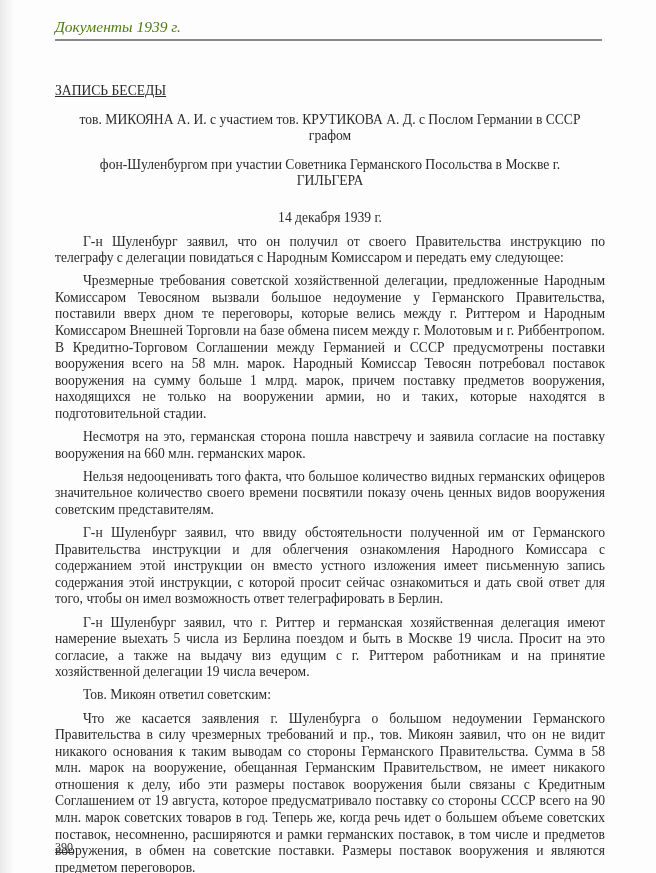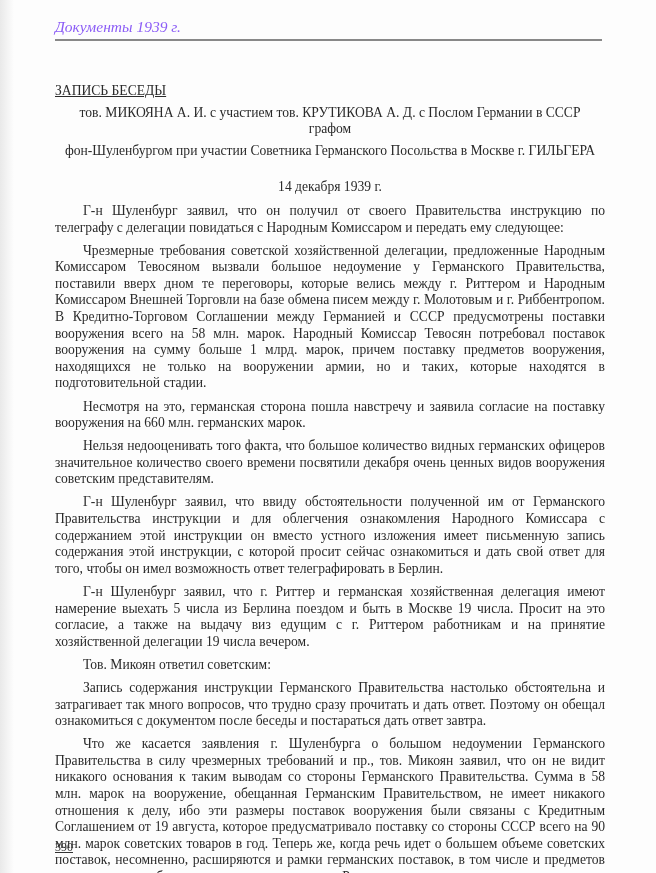--- a/index.html
+++ b/index.html
@@ -8,31 +8,31 @@
     background: #ffffff;
     font-family: "Liberation Serif", "DejaVu Serif", serif;
     color: #2a2a2a;
     position: relative;
   }
   .page { position: absolute; left: 0; top: 0; width: 656px; height: 873px; background: #fdfdfd; }
   .edge-shade { position: absolute; left: 0; top: 0; width: 14px; height: 873px;
     background: linear-gradient(to right, #e9e9e9, rgba(255,255,255,0)); }
   .running-head {
     position: absolute; left: 55px; top: 17px; width: 547px;
-    font-style: italic; font-size: 15.5px; color: #8b5cf6;
+    font-style: italic; font-size: 15.5px; color: #4d7c0f;
     border-bottom: 2px solid #888; padding-bottom: 3px; line-height: 19px;
   }
   .content {
     position: absolute; left: 55px; top: 83px; width: 550px;
     font-size: 13.6px; line-height: 16.6px;
   }
   .title {
     text-align: left; text-decoration: underline; font-size: 13.6px; margin: 0;
   }
-  .subtitle { text-align: center; margin: 5px; }
+  .subtitle { text-align: center; margin: 12px; }
   .date { text-align: center; margin: 20px 0 7px 0; }
   p.para { margin: 0 0 6.5px 0; text-indent: 28px; text-align: justify; }
   .page-number {
     position: absolute; left: 55px; top: 840px; font-size: 12px; color: #333; text-decoration: underline;
   }
 </style>
 </head>
 <body>
 
 <div class="page">
@@ -42,23 +42,22 @@
 
   <div class="content">
     <p class="title">ЗАПИСЬ БЕСЕДЫ</p>
     <p class="subtitle">тов. МИКОЯНА А. И. с участием тов. КРУТИКОВА А. Д. с Послом Германии в СССР графом</p>
     <p class="subtitle">фон-Шуленбургом при участии Советника Германского Посольства в Москве г. ГИЛЬГЕРА</p>
     <p class="date">14 декабря 1939 г.</p>
 
     <p class="para">Г-н Шуленбург заявил, что он получил от своего Правительства инструкцию по телеграфу с делегации повидаться с Народным Комиссаром и передать ему следующее:</p>
     <p class="para">Чрезмерные требования советской хозяйственной делегации, предложенные Народным Комиссаром Тевосяном вызвали большое недоумение у Германского Правительства, поставили вверх дном те переговоры, которые велись между г. Риттером и Народным Комиссаром Внешней Торговли на базе обмена писем между г. Молотовым и г. Риббентропом. В Кредитно-Торговом Соглашении между Германией и СССР предусмотрены поставки вооружения всего на 58 млн. марок. Народный Комиссар Тевосян потребовал поставок вооружения на сумму больше 1 млрд. марок, причем поставку предметов вооружения, находящихся не только на вооружении армии, но и таких, которые находятся в подготовительной стадии.</p>
     <p class="para">Несмотря на это, германская сторона пошла навстречу и заявила согласие на поставку вооружения на 660 млн. германских марок.</p>
-    <p class="para">Нельзя недооценивать того факта, что большое количество видных германских офицеров значительное количество своего времени посвятили декабря очень ценных видов вооружения советским представителям.</p>
+    <p class="para">Нельзя недооценивать того факта, что большое количество видных германских офицеров значительное количество своего времени посвятили показу очень ценных видов вооружения советским представителям.</p>
     <p class="para">Г-н Шуленбург заявил, что ввиду обстоятельности полученной им от Германского Правительства инструкции и для облегчения ознакомления Народного Комиссара с содержанием этой инструкции он вместо устного изложения имеет письменную запись содержания этой инструкции, с которой просит сейчас ознакомиться и дать свой ответ для того, чтобы он имел возможность ответ телеграфировать в Берлин.</p>
     <p class="para">Г-н Шуленбург заявил, что г. Риттер и германская хозяйственная делегация имеют намерение выехать 5 числа из Берлина поездом и быть в Москве 19 числа. Просит на это согласие, а также на выдачу виз едущим с г. Риттером работникам и на принятие хозяйственной делегации 19 числа вечером.</p>
     <p class="para">Тов. Микоян ответил советским:</p>
-    <p class="para">Запись содержания инструкции Германского Правительства настолько обстоятельна и затрагивает так много вопросов, что трудно сразу прочитать и дать ответ. Поэтому он обещал ознакомиться с документом после беседы и постараться дать ответ завтра.</p>
     <p class="para">Что же касается заявления г. Шуленбурга о большом недоумении Германского Правительства в силу чрезмерных требований и пр., тов. Микоян заявил, что он не видит никакого основания к таким выводам со стороны Германского Правительства. Сумма в 58 млн. марок на вооружение, обещанная Германским Правительством, не имеет никакого отношения к делу, ибо эти размеры поставок вооружения были связаны с Кредитным Соглашением от 19 августа, которое предусматривало поставку со стороны СССР всего на 90 млн. марок советских товаров в год. Теперь же, когда речь идет о большем объеме советских поставок, несомненно, расширяются и рамки германских поставок, в том числе и предметов вооружения, в обмен на советские поставки. Размеры поставок вооружения и являются предметом переговоров.</p>
     <p class="para">Что же касается суммы 1 млрд. марок стоимости предъявленных заказов, то это является результатом крайнего преувеличения цен на военные заказы. Если внести необходимые поправки на цены, то все страхи о чрезмерности поставок будут устранены.</p>
   </div>
 
   <div class="page-number">390</div>
 </div>
 
 </body></html>

